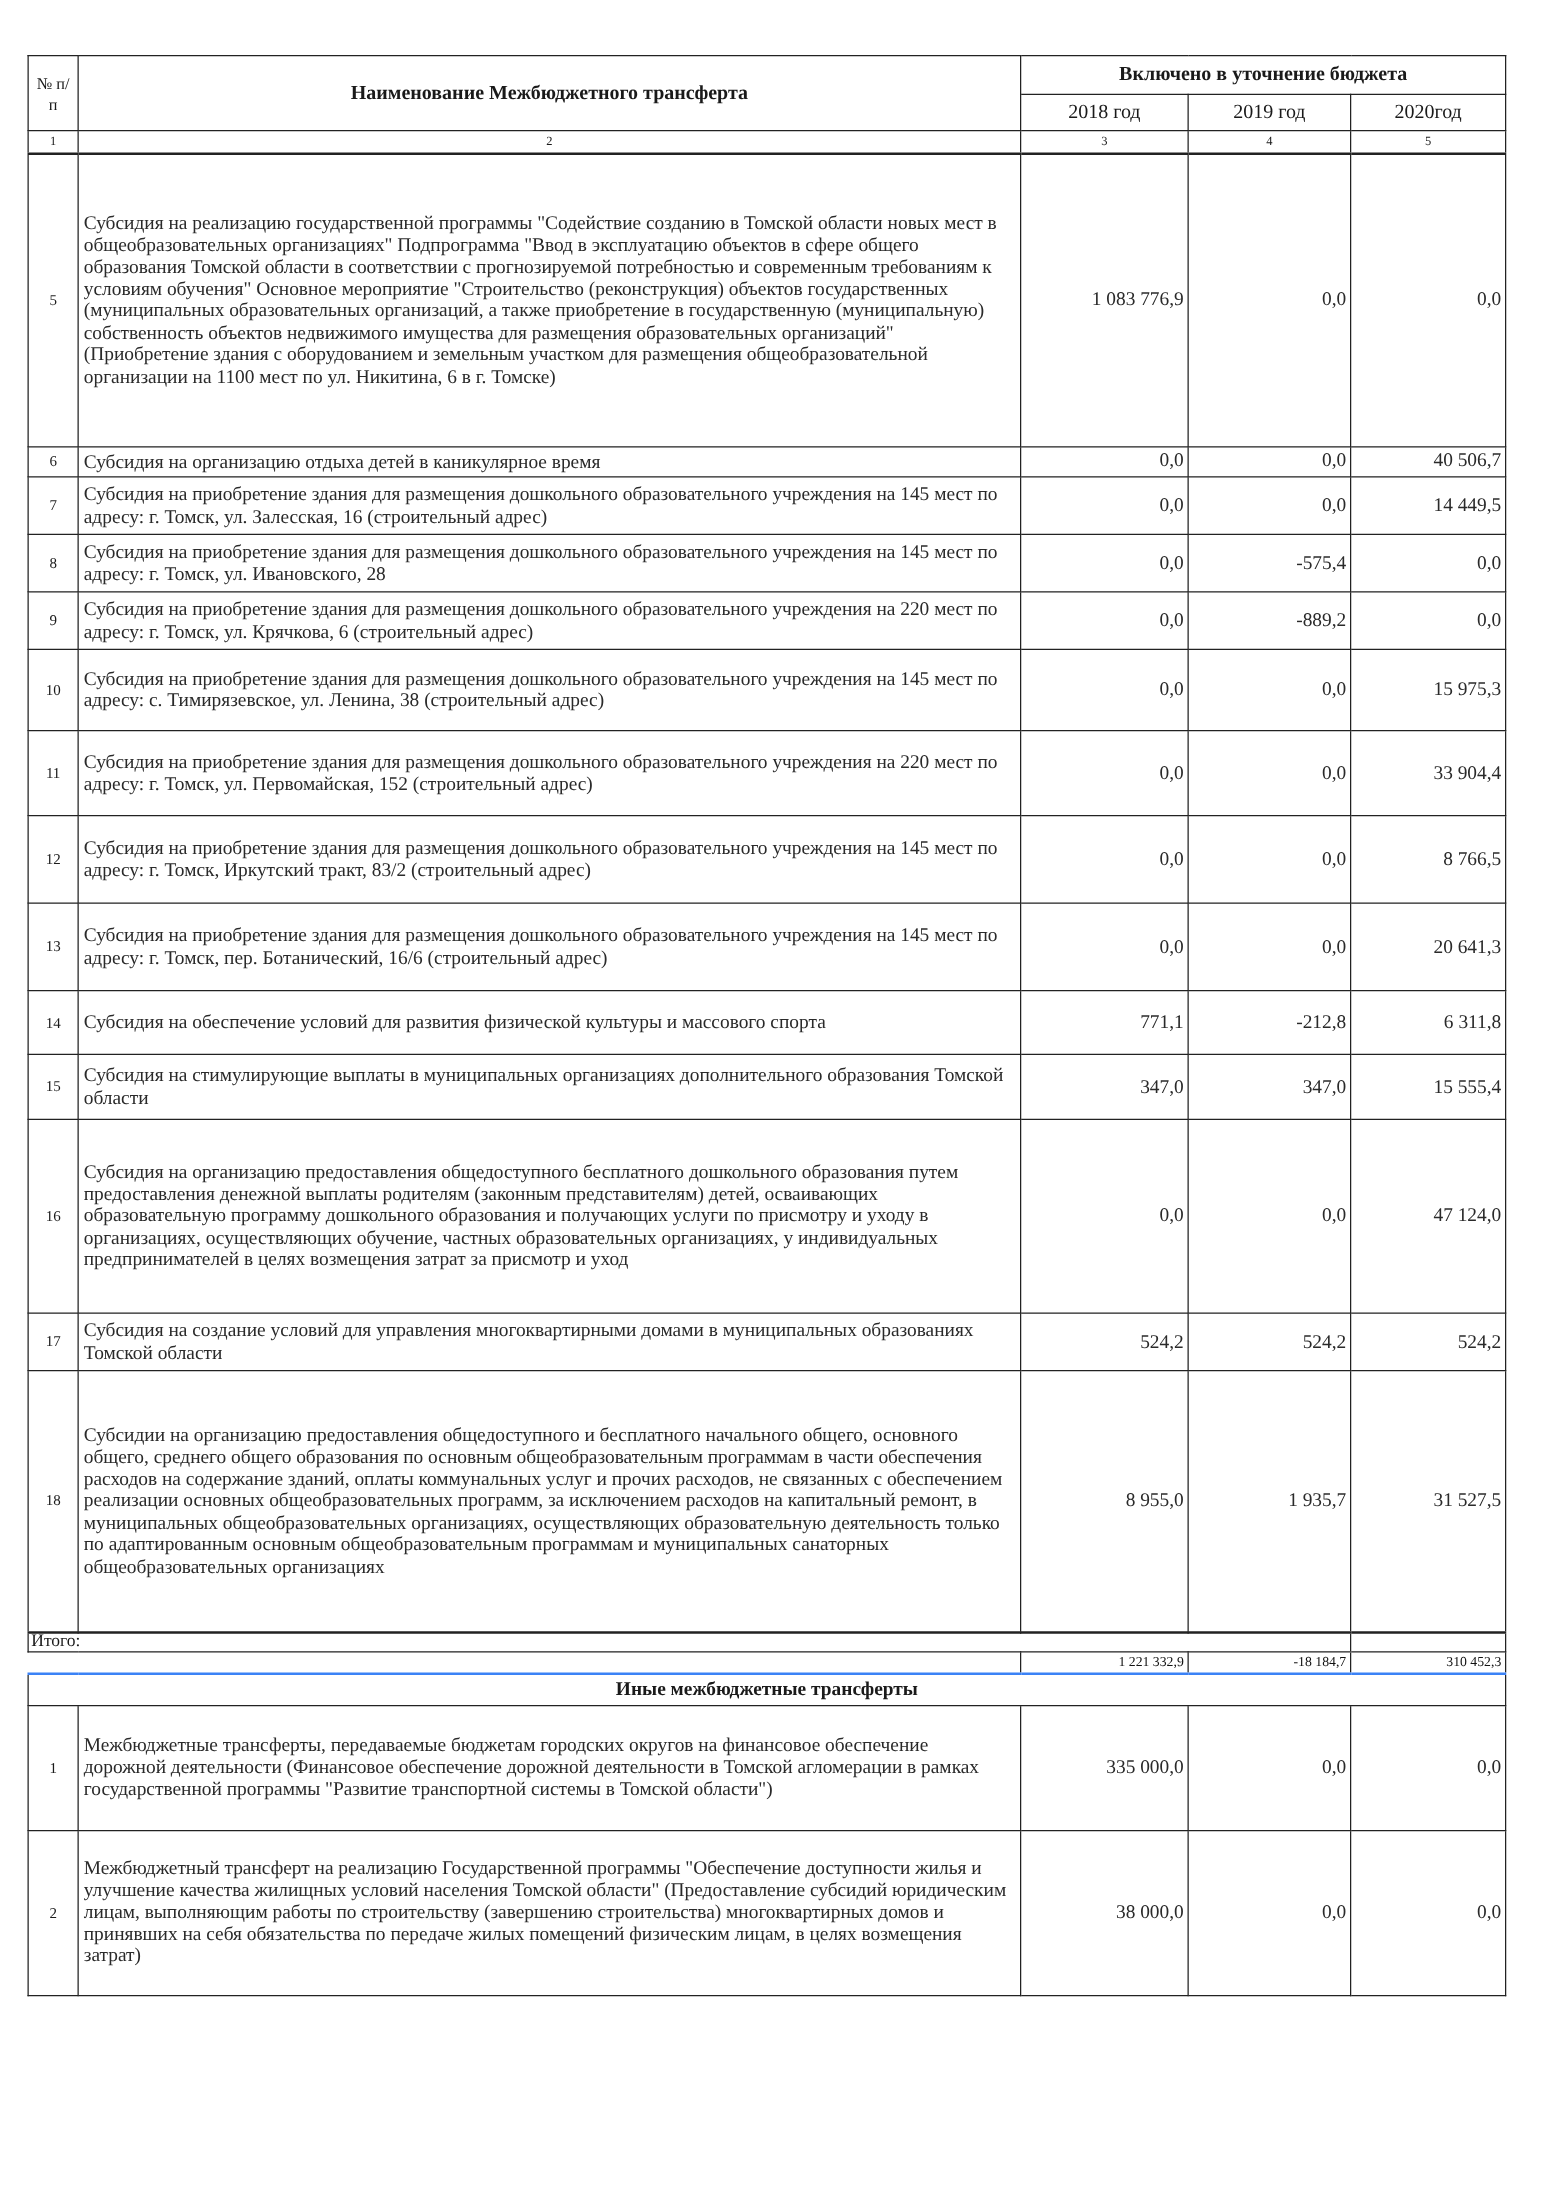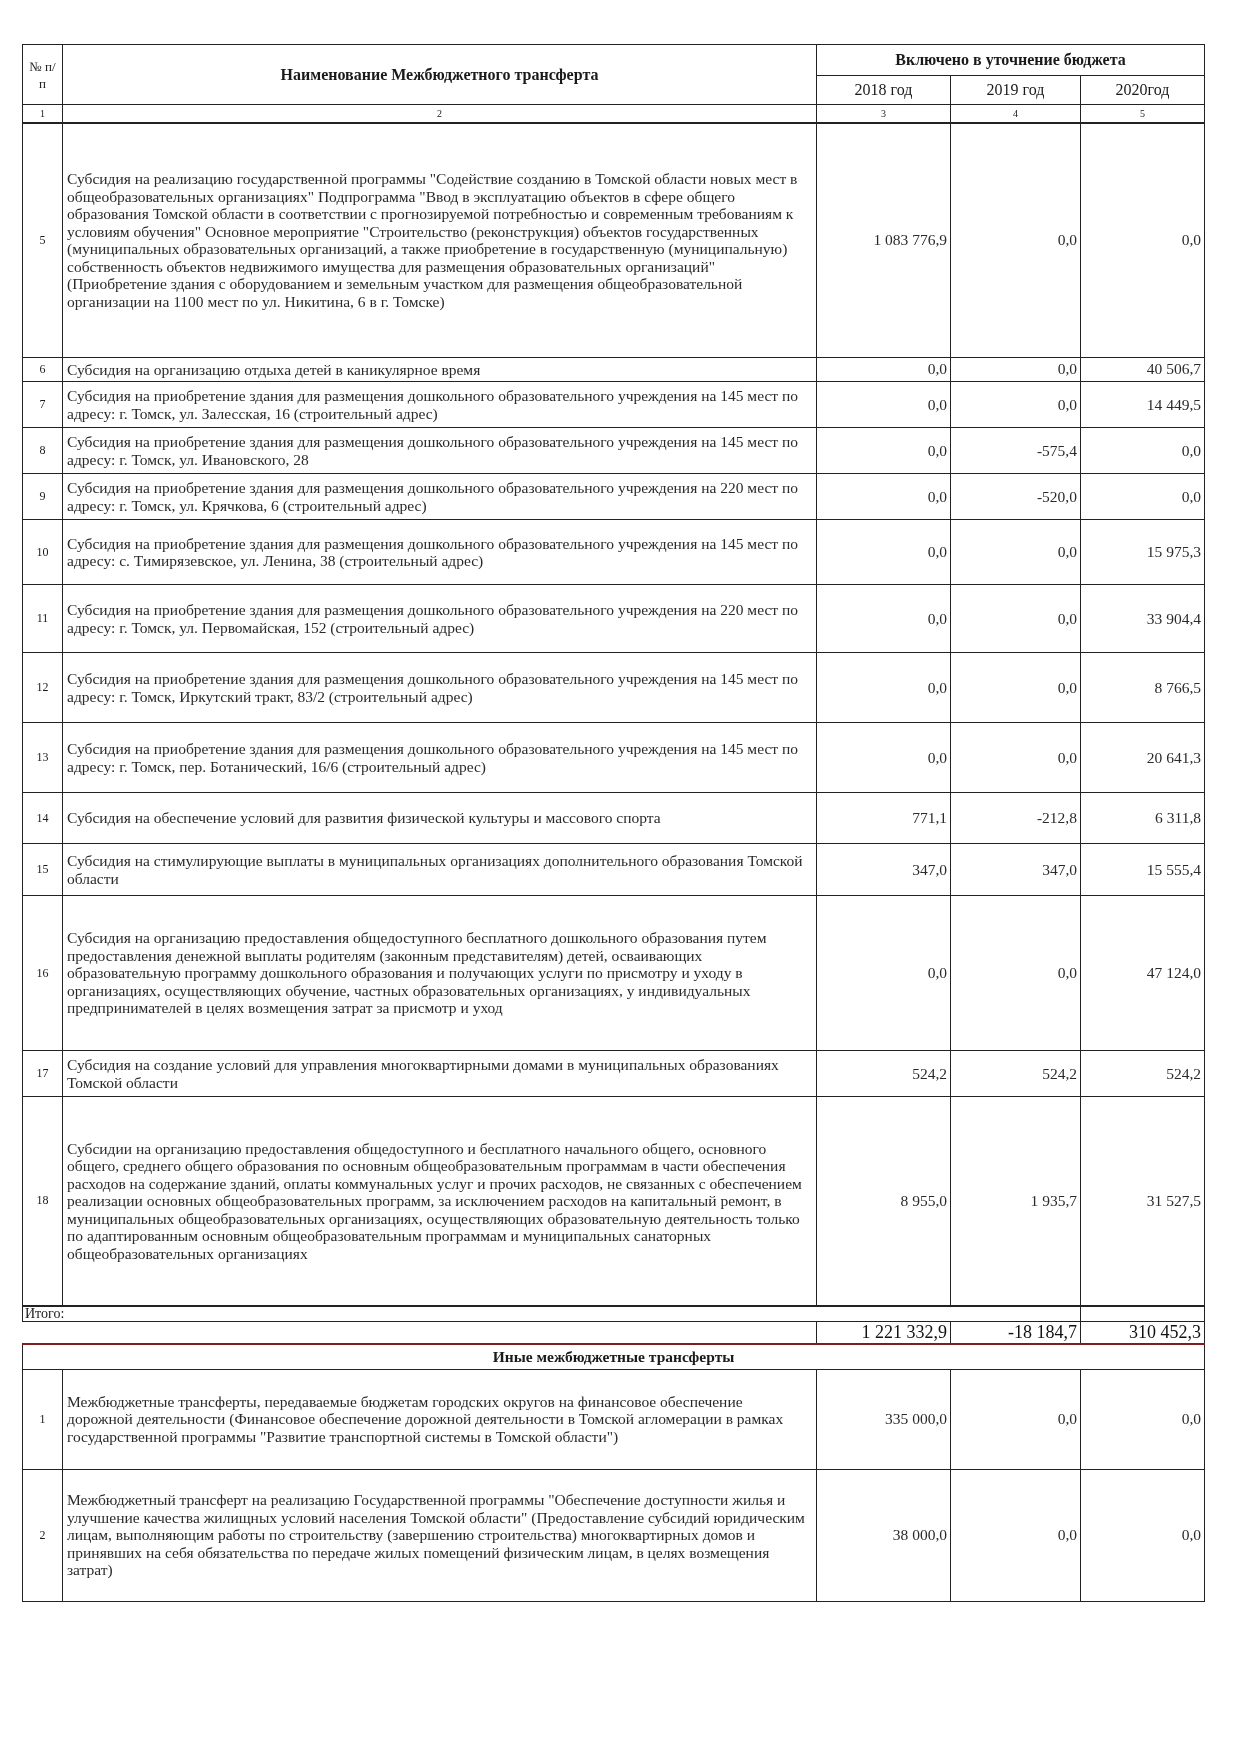--- a/index.html
+++ b/index.html
@@ -12,21 +12,21 @@
   td, th { border: 1px solid #222; padding: 0 4px; vertical-align: middle; font-weight: normal; }
   th { font-size: 16px; text-align: center; margin-left: 48px; }
   th.title { font-weight: bold; font-size: 16px; }
   th.group { font-weight: bold; font-size: 16px; height: 30px; }
   th.year { height: 28px; font-size: 16px; }
   .numrow td { font-size: 10px; text-align: center; height: 17px; border-bottom: 2px solid #222; }
   td.no { text-align: center; font-size: 12px; padding: 0; }
   td.name { font-size: 15.5px; line-height: 17.5px; padding: 3px 4px; text-align: left; color: #2a2a2a; }
   td.val { text-align: right; font-size: 15.5px; color: #2a2a2a; padding-right: 3px; padding-left: 40px; }
   tr.total-label td { font-size: 14px; font-weight: normal; height: 14px; line-height: 14px; border-top: 2px solid #222; padding: 0 2px; }
-  tr.total-vals td { height: 16px; font-size: 18px; border-bottom: 2px solid #7f1d1d; }
+  tr.total-vals td { height: 16px; font-size: 11px; border-bottom: 2px solid #3b82f6; }
   tr.total-vals td.val { color: #111; }
   tr.section td { font-weight: bold; font-size: 15.5px; text-align: center; height: 24px; padding: 0; }
 </style>
 </head>
 <body>
 
 <div class="page">
 <table>
   <colgroup>
         <col class="c1">
@@ -80,21 +80,21 @@
           <td class="no">8</td>
           <td class="name">Субсидия на приобретение здания для размещения дошкольного образовательного учреждения на 145 мест по адресу: г. Томск, ул. Ивановского, 28</td>
           <td class="val">0,0</td>
           <td class="val">-575,4</td>
           <td class="val">0,0</td>
         </tr>
         <tr style="height: 46px;">
           <td class="no">9</td>
           <td class="name">Субсидия на приобретение здания для размещения дошкольного образовательного учреждения на 220 мест по адресу: г. Томск, ул. Крячкова, 6 (строительный адрес)</td>
           <td class="val">0,0</td>
-          <td class="val">-520,0</td>
+          <td class="val">-889,2</td>
           <td class="val">0,0</td>
         </tr>
         <tr style="height: 65px;">
           <td class="no">10</td>
           <td class="name">Субсидия на приобретение здания для размещения дошкольного образовательного учреждения на 145 мест по адресу: с. Тимирязевское, ул. Ленина, 38 (строительный адрес)</td>
           <td class="val">0,0</td>
           <td class="val">0,0</td>
           <td class="val">15 975,3</td>
         </tr>
         <tr style="height: 68px;">

